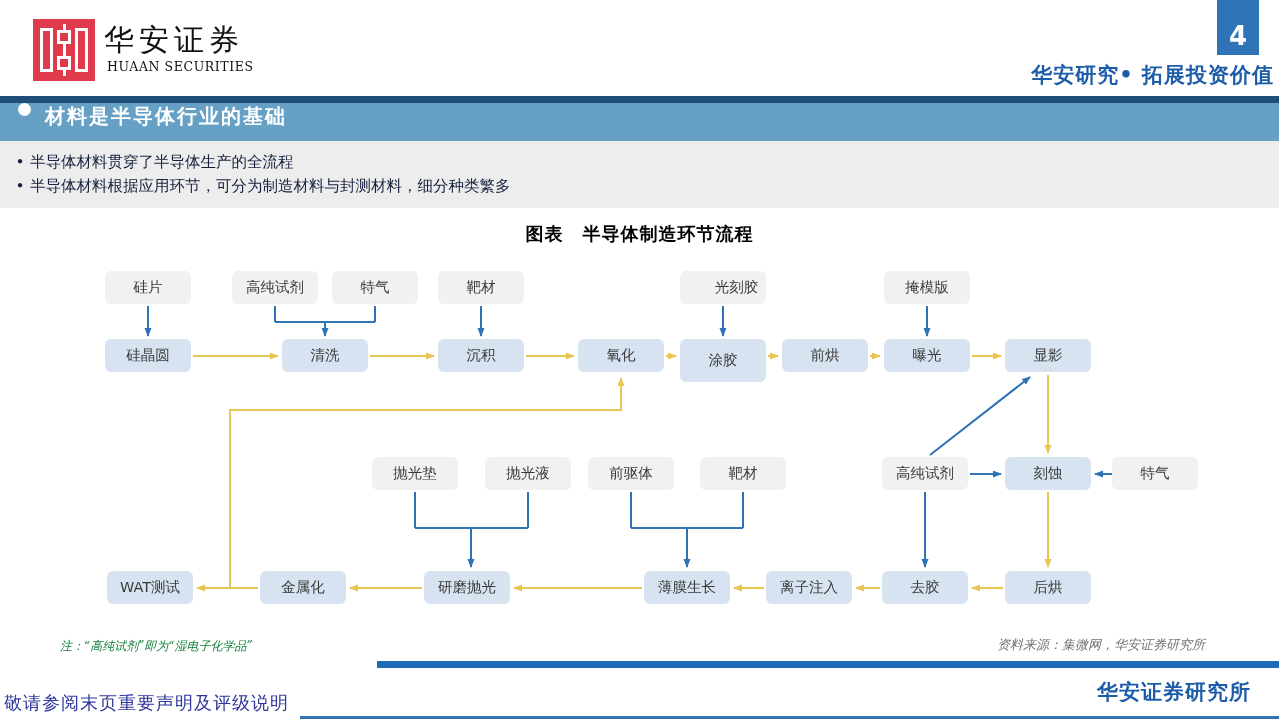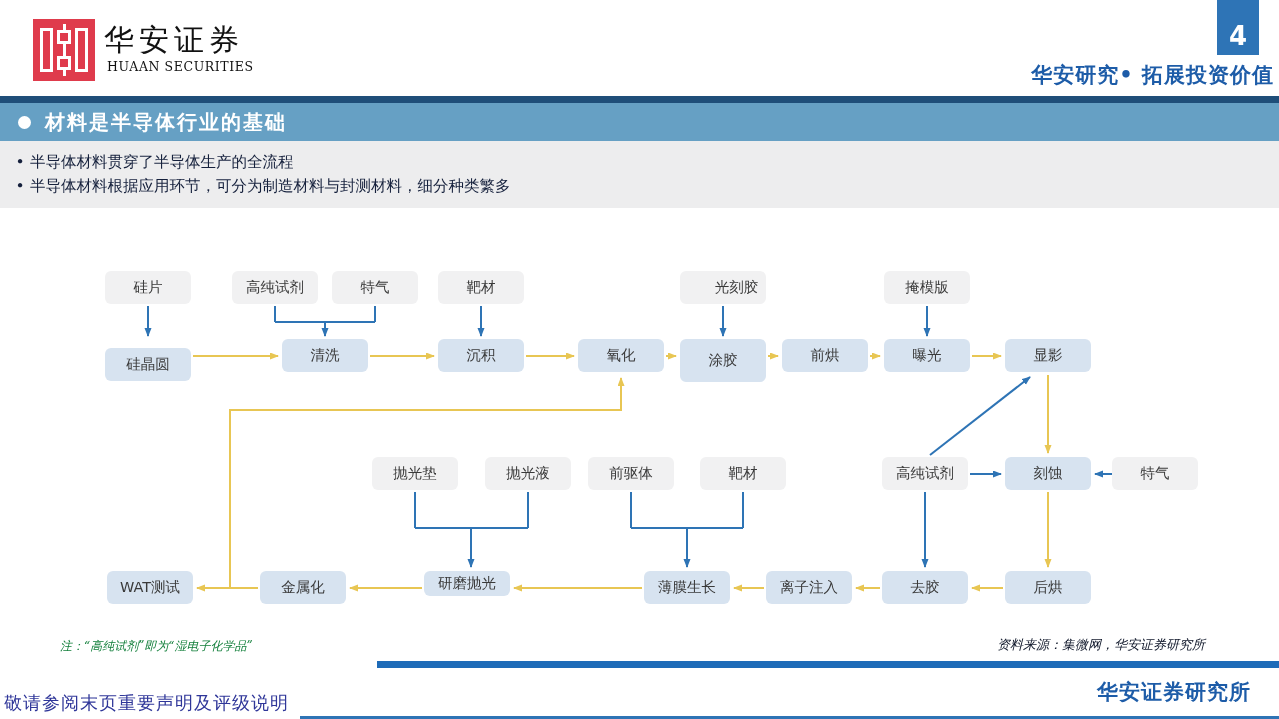--- a/index.html
+++ b/index.html
@@ -17,21 +17,21 @@
             font-size:30px;font-weight:normal;color:#111;letter-spacing:5px;}
   .brand-en{position:absolute;left:107px;top:59px;font-family:"DejaVu Serif","Liberation Serif",serif;
             font-size:12.5px;color:#111;letter-spacing:0.6px;}
   .page-box{position:absolute;left:1217px;top:0;width:42px;height:55px;background:#2E74B6;
             color:#fff;font-size:26px;font-weight:bold;display:flex;align-items:flex-end;
             justify-content:center;padding-bottom:4px;box-sizing:border-box;}
   .slogan{position:absolute;right:5px;top:61px;font-size:21px;font-weight:bold;color:#1D5CA8;letter-spacing:1px;}
   
   .stripe{position:absolute;left:0;top:96px;width:1279px;height:7px;background:#1F4E79;}
   .section-bar{position:absolute;left:0;top:103px;width:1279px;height:38px;background:#66A0C4;
-               display:flex;align-items:center;}
+               display:flex;}
   .section-bar .dot{width:13px;height:13px;border-radius:50%;background:#fff;margin:0 14px 0 18px;}
   .section-title{color:#fff;font-size:20px;font-weight:bold;letter-spacing:2px;
                  font-family:"DejaVu Serif","Liberation Serif",serif;}
   .body-bullets{position:absolute;left:0;top:141px;width:1279px;height:67px;background:#EDEDEE;
                 padding-top:9px;box-sizing:border-box;}
   .bullet-line{display:flex;font-size:15.5px;color:#15203C;line-height:24px;
                font-family:"DejaVu Serif","Liberation Serif",serif;}
   .bullet-line .mk{width:20px;text-align:center;margin-left:10px;}
   
   .chart-title{position:absolute;left:0;top:222px;width:1279px;text-align:center;
@@ -39,21 +39,21 @@
                font-family:"DejaVu Serif","Liberation Serif",serif;letter-spacing:1px;}
   .flowchart{position:absolute;left:0;top:0;width:1279px;height:719px;pointer-events:none;}
   .flowchart svg{position:absolute;left:0;top:0;}
   .node{position:absolute;border-radius:6px;display:flex;align-items:center;justify-content:center;
         font-size:14.5px;color:#3A3A3A;box-sizing:border-box;}
   .node.input{background:#F1F1F2;}
   .node.process{background:#D7E3F0;}
   
   .footnote{position:absolute;left:60px;top:638px;font-size:12px;font-style:italic;color:#15803d;
             font-family:"DejaVu Serif","Liberation Serif",serif;}
-  .source{position:absolute;right:74px;top:636px;font-size:13px;font-style:italic;color:#0f172a;
+  .source{position:absolute;right:74px;top:636px;font-size:13px;font-style:italic;color:#737373;
           font-family:"DejaVu Serif","Liberation Serif",serif;}
   .footer-bar{position:absolute;left:377px;top:661px;width:902px;height:7px;background:#1E6BB8;}
   .institute{position:absolute;right:28px;top:678px;font-size:21px;font-weight:bold;color:#1D5CA8;letter-spacing:1px;}
   .disclaimer{position:absolute;left:4px;top:691px;font-size:18px;color:#2F3699;
               font-family:Liberation Sans, sans-serif;letter-spacing:1px;}
   .bottom-line{position:absolute;left:300px;bottom:0;width:979px;height:3px;background:#2E74B5;}
 </style>
 </head>
 <body>
 
@@ -82,20 +82,21 @@
     <div class="bullet-line">
       <span class="mk">•</span>
       <span>半导体材料贯穿了半导体生产的全流程</span>
     </div>
     <div class="bullet-line">
       <span class="mk">•</span>
       <span>半导体材料根据应用环节，可分为制造材料与封测材料，细分种类繁多</span>
     </div>
   </div>
 
+  <div class="chart-title">图表　半导体制造环节流程</div>
 
   <div class="flowchart" id="flowchart">
       <svg width="1279" height="719">
         <defs>
           <marker id="arr-blue" markerUnits="userSpaceOnUse" markerWidth="10" markerHeight="8" refX="8" refY="3.5" orient="auto">
             <path d="M0,0 L9,3.5 L0,7 Z" fill="#2E74B5"></path>
           </marker>
           <marker id="arr-yellow" markerUnits="userSpaceOnUse" markerWidth="10" markerHeight="8" refX="8" refY="3.5" orient="auto">
             <path d="M0,0 L9,3.5 L0,7 Z" fill="#E8C653"></path>
           </marker>
@@ -136,38 +137,38 @@
         <polyline points="422,588 350,588" fill="none" stroke="#E8C653" stroke-width="2" marker-end="url(#arr-yellow)"></polyline>
         <polyline points="258,588 197,588" fill="none" stroke="#E8C653" stroke-width="2" marker-end="url(#arr-yellow)"></polyline>
         <polyline points="230,588 230,410 621,410 621,378" fill="none" stroke="#E8C653" stroke-width="2" marker-end="url(#arr-yellow)"></polyline>
       </svg>
       <div class="node input" style="left: 105px; top: 271px; width: 86px; height: 33px;">硅片</div>
       <div class="node input" style="left: 232px; top: 271px; width: 86px; height: 33px;">高纯试剂</div>
       <div class="node input" style="left: 332px; top: 271px; width: 86px; height: 33px;">特气</div>
       <div class="node input" style="left: 438px; top: 271px; width: 86px; height: 33px;">靶材</div>
       <div class="node input" style="left: 680px; top: 271px; width: 86px; height: 33px; padding-left: 27px;">光刻胶</div>
       <div class="node input" style="left: 884px; top: 271px; width: 86px; height: 33px;">掩模版</div>
-      <div class="node process" style="left: 105px; top: 339px; width: 86px; height: 33px; margin-top: 9px;">硅晶圆</div>
+      <div class="node process" style="left: 105px; top: 339px; width: 86px; height: 33px;">硅晶圆</div>
       <div class="node process" style="left: 282px; top: 339px; width: 86px; height: 33px;">清洗</div>
       <div class="node process" style="left: 438px; top: 339px; width: 86px; height: 33px; border-radius: 6px;">沉积</div>
       <div class="node process" style="left: 578px; top: 339px; width: 86px; height: 33px;">氧化</div>
       <div class="node process" style="left: 680px; top: 339px; width: 86px; height: 43px;">涂胶</div>
       <div class="node process" style="left: 782px; top: 339px; width: 86px; height: 33px;">前烘</div>
       <div class="node process" style="left: 884px; top: 339px; width: 86px; height: 33px;">曝光</div>
       <div class="node process" style="left: 1005px; top: 339px; width: 86px; height: 33px;">显影</div>
       <div class="node input" style="left: 372px; top: 457px; width: 86px; height: 33px;">抛光垫</div>
       <div class="node input" style="left: 485px; top: 457px; width: 86px; height: 33px;">抛光液</div>
       <div class="node input" style="left: 588px; top: 457px; width: 86px; height: 33px;">前驱体</div>
       <div class="node input" style="left: 700px; top: 457px; width: 86px; height: 33px;">靶材</div>
       <div class="node input" style="left: 882px; top: 457px; width: 86px; height: 33px;">高纯试剂</div>
       <div class="node process" style="left: 1005px; top: 457px; width: 86px; height: 33px;">刻蚀</div>
       <div class="node input" style="left: 1112px; top: 457px; width: 86px; height: 33px;">特气</div>
       <div class="node process" style="left: 107px; top: 571px; width: 86px; height: 33px;">WAT测试</div>
       <div class="node process" style="left: 260px; top: 571px; width: 86px; height: 33px; text-align: right;">金属化</div>
-      <div class="node process" style="left: 424px; top: 571px; width: 86px; height: 25px;">研磨抛光</div>
+      <div class="node process" style="left: 424px; top: 571px; width: 86px; height: 33px;">研磨抛光</div>
       <div class="node process" style="left: 644px; top: 571px; width: 86px; height: 33px;">薄膜生长</div>
       <div class="node process" style="left: 766px; top: 571px; width: 86px; height: 33px;">离子注入</div>
       <div class="node process" style="left: 882px; top: 571px; width: 86px; height: 33px;">去胶</div>
       <div class="node process" style="left: 1005px; top: 571px; width: 86px; height: 33px;">后烘</div>
     </div>
 
   <div class="footnote">注：“高纯试剂”即为“湿电子化学品”</div>
   <div class="source">资料来源：集微网，华安证券研究所</div>
   <div class="footer-bar"></div>
   <div class="institute">华安证券研究所</div>

